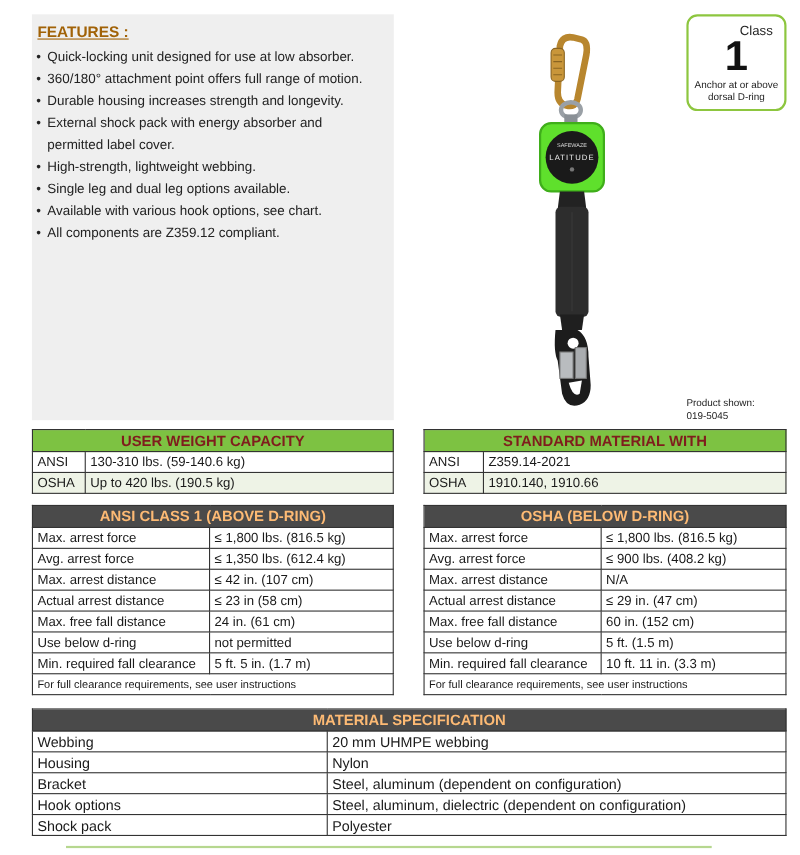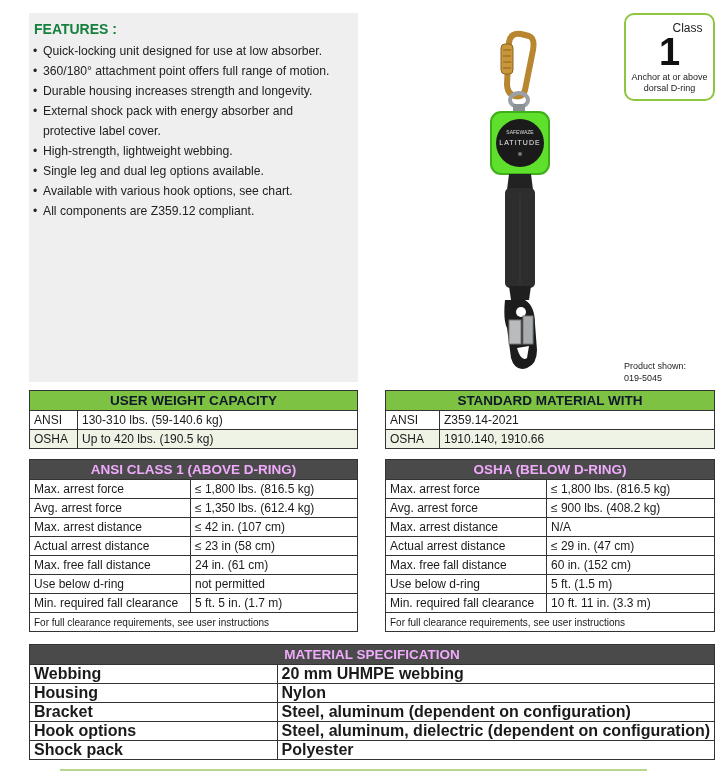--- a/index.html
+++ b/index.html
@@ -4,21 +4,21 @@
 <style>
   * { box-sizing: border-box; margin: 0; padding: 0; }
   html, body { width: 727px; height: 777px; background: #ffffff; overflow: hidden; }
   body { position: relative; font-family: "Liberation Sans", sans-serif; color: #1a1a1a; }
 
   .features {
     position: absolute; left: 29px; top: 13px; width: 329px; height: 369px;
     background: #efefef;
   }
   .features h2 {
-    position: absolute; left: 5px; top: 8px; font-size: 14px; font-weight: bold; color: #15803d;
+    position: absolute; left: 5px; top: 8px; font-size: 14px; font-weight: bold; color: #a16207; text-decoration: underline;
   }
   .features ul { position: absolute; left: 4px; top: 28px; list-style: none; }
   .features li {
     font-size: 12.2px; line-height: 20px; color: #222; padding-left: 10px; position: relative;
     white-space: nowrap;
   }
   .features li .bullet { position: absolute; left: 0; top: 0; }
   .features li .cont { display: block; }
 
   .product {
@@ -30,44 +30,44 @@
     border: 2px solid #8dc63f; border-radius: 10px; background: #fff; text-align: center;
   }
   .class-badge .lbl { font-size: 12px; margin-top: 6px; display: block; color: #222; margin-left: 36px; }
   .class-badge .num { font-size: 38px; font-weight: bold; line-height: 34px; display: block; color: #111; }
   .class-badge .desc { font-size: 9px; line-height: 11px; display: block; margin-top: 3px; color: #222; }
 
   .shown { position: absolute; left: 624px; top: 360px; font-size: 9px; line-height: 12px; color: #222; }
 
   table { border-collapse: collapse; position: absolute; }
   td, th { border: 1px solid #333; font-size: 12px; height: 19px; padding: 0 4px; text-align: left; font-weight: normal; white-space: nowrap; }
-  th.hdr-green { background: #7dc242; color: #0f172a; font-weight: bold; font-size: 13.5px; text-align: center; height: 20px; }
-  th.hdr-gray { background: #4a4a4a; color: #f0abfc; font-weight: bold; font-size: 13.5px; text-align: center; height: 20px; }
+  th.hdr-green { background: #7dc242; color: #7f1d1d; font-weight: bold; font-size: 13.5px; text-align: center; height: 20px; }
+  th.hdr-gray { background: #4a4a4a; color: #fdba74; font-weight: bold; font-size: 13.5px; text-align: center; height: 20px; }
   tr.alt td { background: #eef3e6; }
   td.note { font-size: 10px; }
 
   #t-weight { left: 29px; top: 390px; width: 329px; }
   #t-std { left: 385px; top: 390px; width: 330px; }
   #t-ansi { left: 29px; top: 459px; width: 329px; }
   #t-osha { left: 385px; top: 459px; width: 330px; }
   #t-mat { left: 29px; top: 644px; width: 686px; }
-  #t-mat td { font-size: 16px; font-weight: bold; }
+  #t-mat td { font-size: 13px; }
 
   .footer-line { position: absolute; left: 60px; top: 769px; width: 587px; height: 2px; background: #b6d78f; }
 </style>
 </head>
 <body>
 
 <div class="features">
   <h2>FEATURES :</h2>
   <ul>
     <li><span class="bullet">•</span><span>Quick-locking unit designed for use at low absorber.</span></li>
     <li><span class="bullet">•</span><span>360/180° attachment point offers full range of motion.</span></li>
     <li><span class="bullet">•</span><span>Durable housing increases strength and longevity.</span></li>
-    <li><span class="bullet">•</span><span>External shock pack with energy absorber and</span><span class="cont">protective label cover.</span></li>
+    <li><span class="bullet">•</span><span>External shock pack with energy absorber and</span><span class="cont">permitted label cover.</span></li>
     <li><span class="bullet">•</span><span>High-strength, lightweight webbing.</span></li>
     <li><span class="bullet">•</span><span>Single leg and dual leg options available.</span></li>
     <li><span class="bullet">•</span><span>Available with various hook options, see chart.</span></li>
     <li><span class="bullet">•</span><span>All components are Z359.12 compliant.</span></li>
   </ul>
 </div>
 
 <div class="product">
   <svg width="100" height="345" viewBox="0 0 100 345">
 

